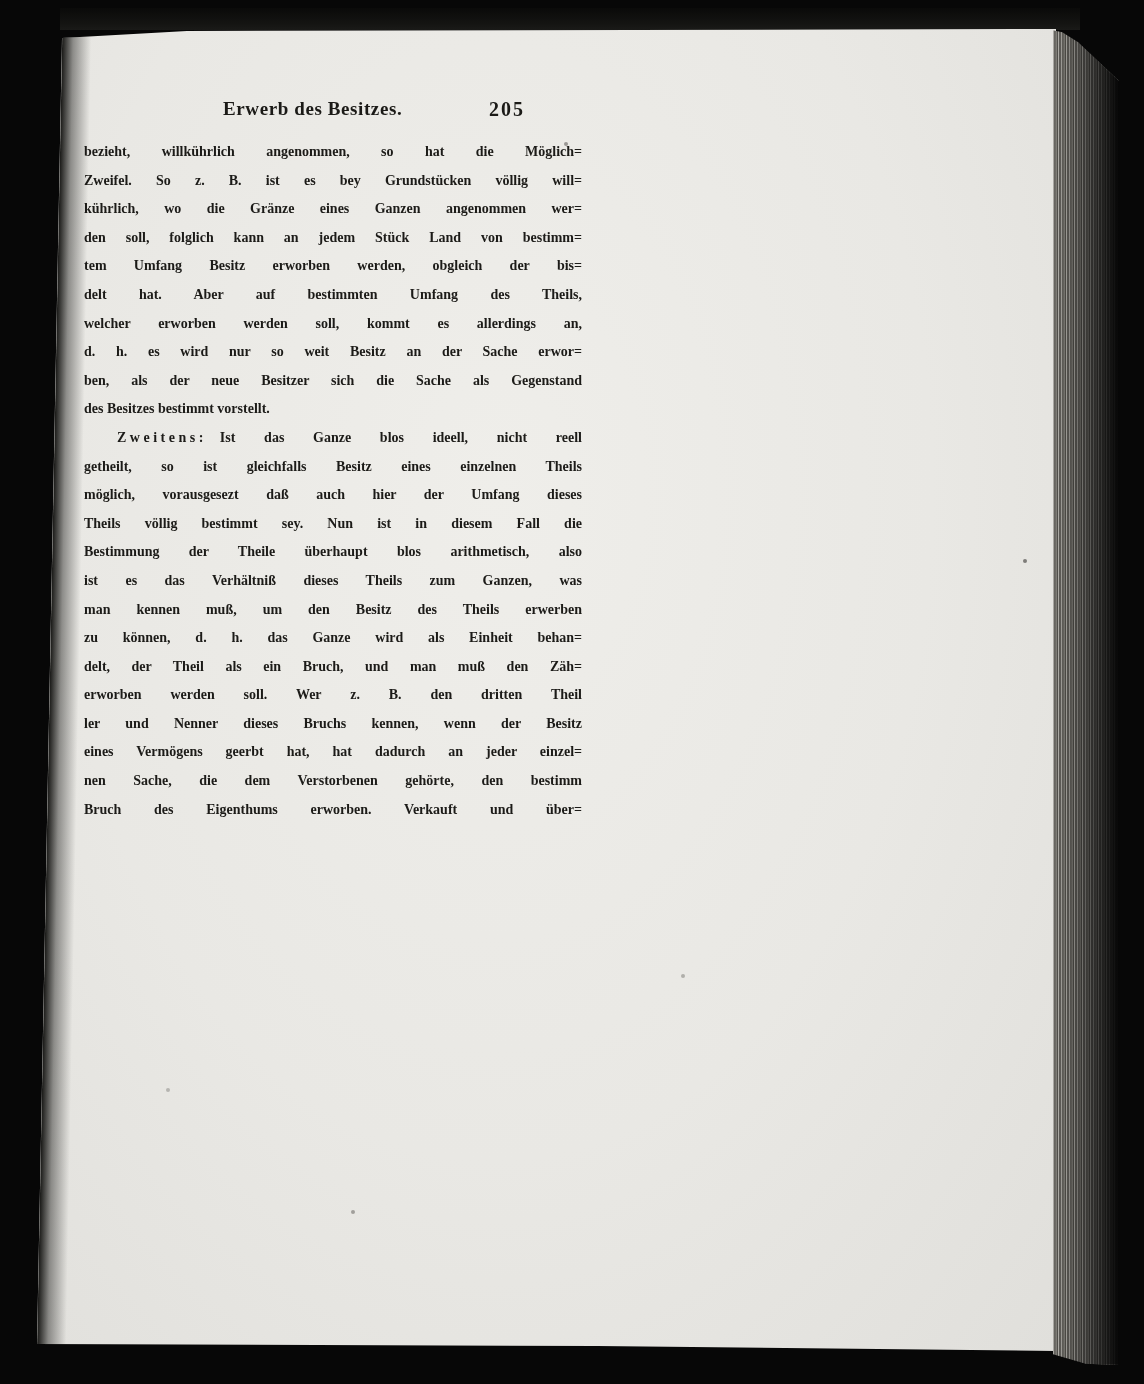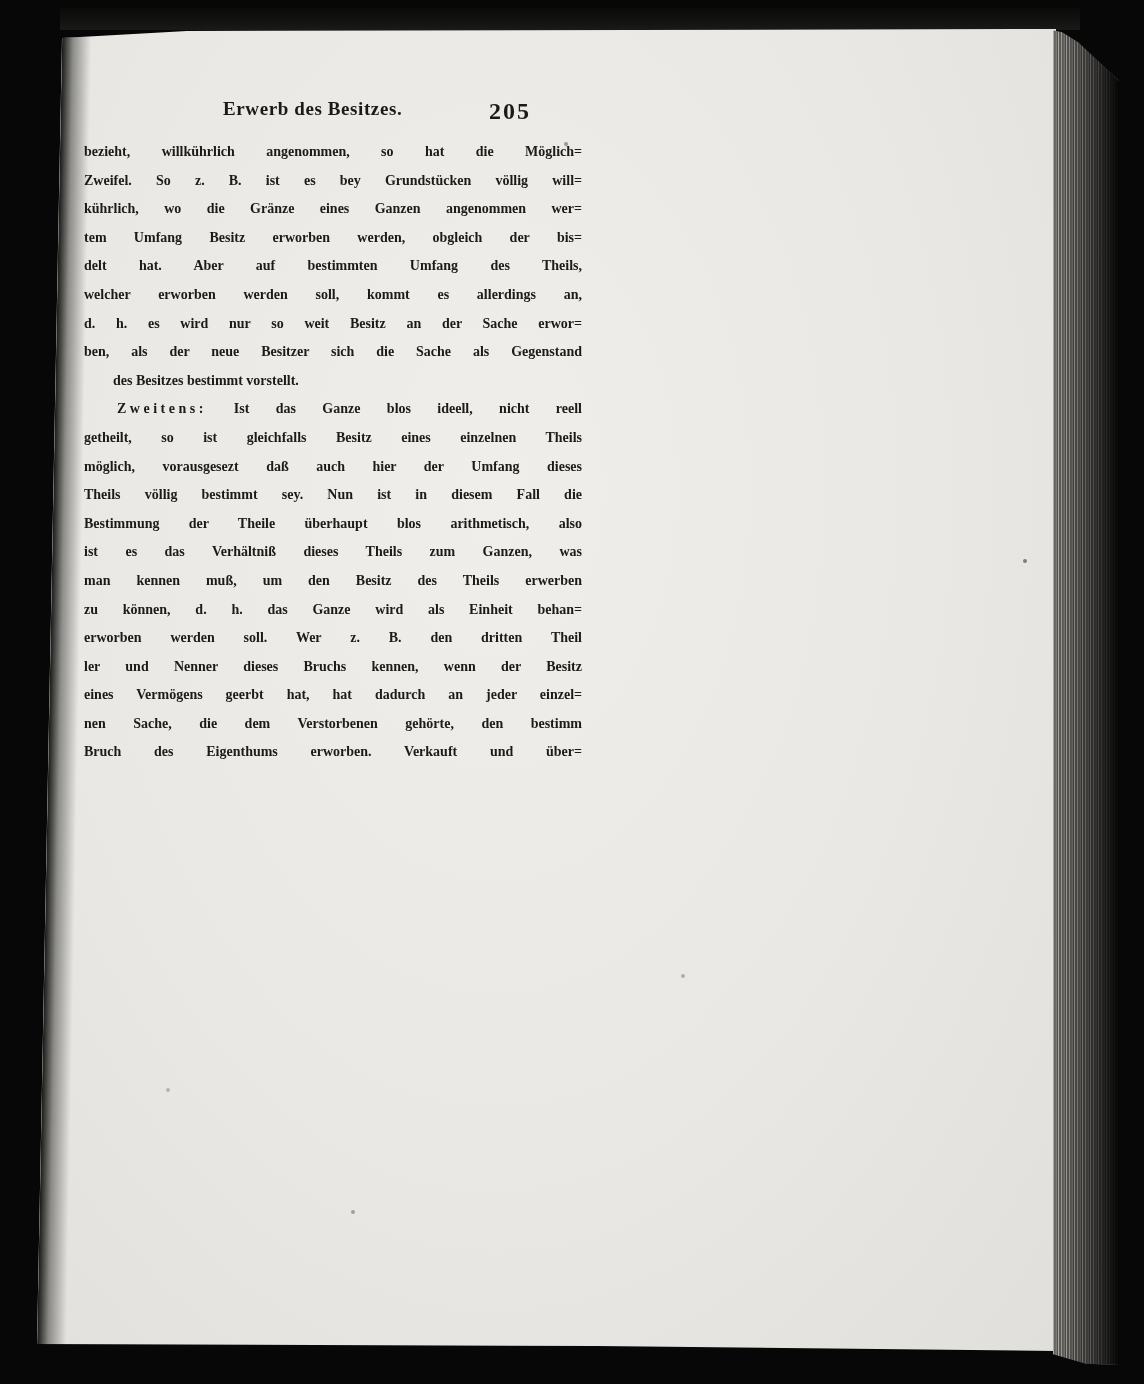--- a/index.html
+++ b/index.html
@@ -28,33 +28,33 @@
     background:linear-gradient(90deg, rgba(8,8,6,0.92) 0px, rgba(30,30,28,0.45) 11px, rgba(60,60,58,0) 29px);
   }
 
   .header{position:absolute;left:0;top:69px;width:100%;height:30px;color:#1b1a17;}
   .running-title{
     position:absolute;left:186px;top:0;
     font-size:19px;font-weight:bold;letter-spacing:0.6px;white-space:nowrap;
   }
   .page-number{
     position:absolute;left:452px;top:0;
-    font-size:24px;font-weight:bold;letter-spacing:2px;
+    font-size:20px;font-weight:bold;letter-spacing:2px;
   }
 
   .textblock{position:absolute;left:47px;top:109px;width:498px;color:#1c1b18;}
   .line{
     height:28.6px;line-height:28.6px;
     font-size:14px;font-weight:bold;
     white-space:nowrap;overflow:hidden;
     text-align:justify;text-align-last:justify;
   }
-  .line.short{text-align:center;text-align-last:left;margin-left:29px;}
+  .line.short{text-align:center;text-align-last:left;}
   .line.indent{padding-left:33px;}
-  .sperr{letter-spacing:3.5px;margin-right:27px;}
+  .sperr{letter-spacing:3.5px;margin-right:13px;}
 
   
   .fore-edge{
     position:absolute;left:1053px;top:29px;width:66px;height:1336px;
     background:
       linear-gradient(90deg, rgba(5,5,5,0) 0%, rgba(5,5,5,0.18) 22%, rgba(5,5,5,0.5) 55%, rgba(5,5,5,0.82) 84%, #060606 100%),
       repeating-linear-gradient(90deg,
         #cbc9c4 0px, #8a8883 1px, #46443f 2px, #9b9993 3px,
         #56544f 4.5px, #b7b5af 5.5px, #3a3834 7px, #8e8c87 8px);
     clip-path:polygon(0% 0.1%, 14% 0.25%, 38% 1%, 68% 2.4%, 100% 3.9%,
@@ -85,38 +85,40 @@
     <div class="header">
       <span class="running-title">Erwerb des Besitzes.</span>
       <span class="page-number">205</span>
     </div>
 
     <div class="textblock">
       <div>
         <div class="line">bezieht, willkührlich angenommen, so hat die Möglich=</div>
         <div class="line">Zweifel. So z. B. ist es bey Grundstücken völlig will=</div>
         <div class="line">kührlich, wo die Gränze eines Ganzen angenommen wer=</div>
+        <div class="line">den soll, folglich kann an jedem Stück Land von bestimm=</div>
         <div class="line">tem Umfang Besitz erworben werden, obgleich der bis=</div>
         <div class="line">delt hat. Aber auf bestimmten Umfang des Theils,</div>
         <div class="line">welcher erworben werden soll, kommt es allerdings an,</div>
         <div class="line">d. h. es wird nur so weit Besitz an der Sache erwor=</div>
         <div class="line">ben, als der neue Besitzer sich die Sache als Gegenstand</div>
         <div class="line short">des Besitzes bestimmt vorstellt.</div>
       </div>
       <div>
         <div class="line indent">
           <span class="sperr">Zweitens:</span><span>Ist das Ganze blos ideell, nicht reell</span>
         </div>
         <div class="line">getheilt, so ist gleichfalls Besitz eines einzelnen Theils</div>
         <div class="line">möglich, vorausgesezt daß auch hier der Umfang dieses</div>
         <div class="line">Theils völlig bestimmt sey. Nun ist in diesem Fall die</div>
         <div class="line">Bestimmung der Theile überhaupt blos arithmetisch, also</div>
         <div class="line">ist es das Verhältniß dieses Theils zum Ganzen, was</div>
         <div class="line">man kennen muß, um den Besitz des Theils erwerben</div>
         <div class="line">zu können, d. h. das Ganze wird als Einheit behan=</div>
+        <div class="line">delt, der Theil als ein Bruch, und man muß den Zäh=</div>
         <div class="line">erworben werden soll. Wer z. B. den dritten Theil</div>
         <div class="line">ler und Nenner dieses Bruchs kennen, wenn der Besitz</div>
         <div class="line">eines Vermögens geerbt hat, hat dadurch an jeder einzel=</div>
         <div class="line">nen Sache, die dem Verstorbenen gehörte, den bestimm</div>
         <div class="line">Bruch des Eigenthums erworben. Verkauft und über=</div>
       </div>
     </div>
 
     <div class="specks"></div>
   </div>

